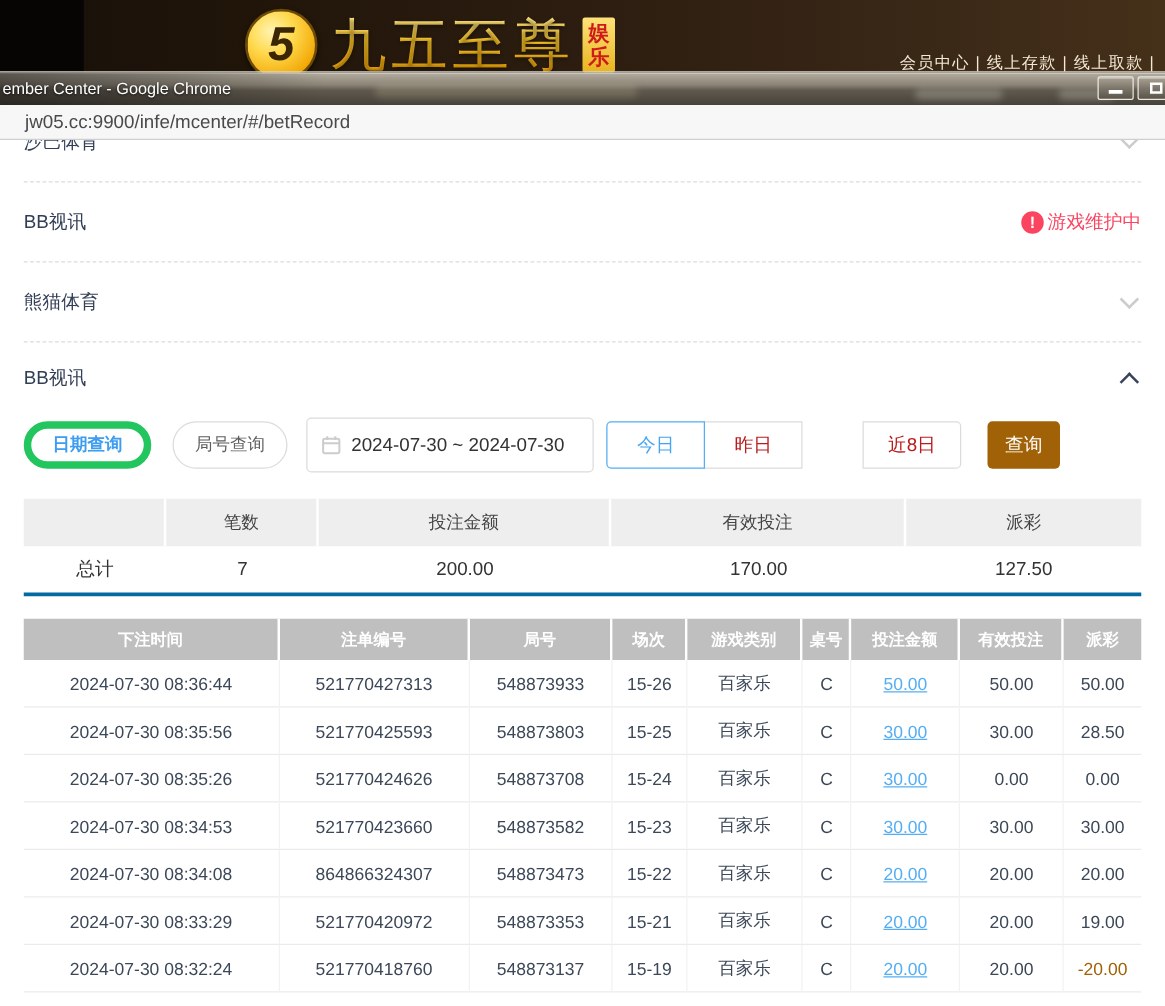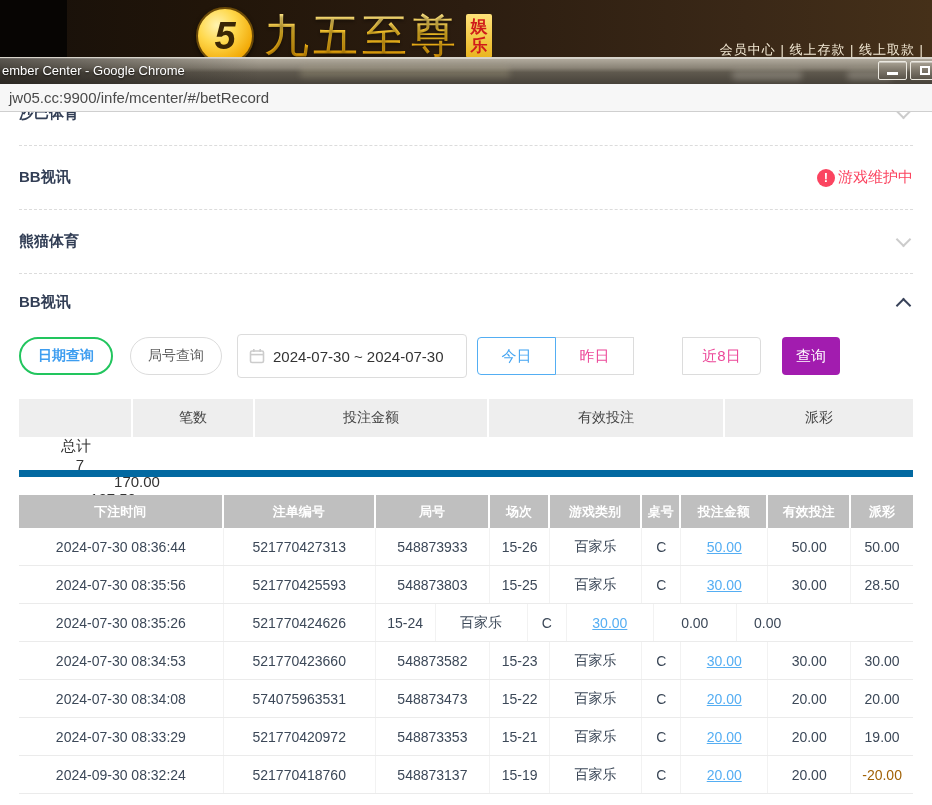--- a/index.html
+++ b/index.html
@@ -40,64 +40,64 @@
   .win-title { position:absolute; left:2px; top:5px; color:#fff; font-size:13px;
     text-shadow:0 1px 2px rgba(0,0,0,.7); z-index:2; }
   .win-buttons { position:absolute; right:-7px; top:3px; display:flex; gap:3px; z-index:2; }
   .win-btn { width:29px; height:19px; border:1px solid #ece9e1; border-radius:2px;
     background:linear-gradient(180deg,#a9a294 0%,#7d766a 50%,#5a544a 100%);
     display:flex; align-items:center; justify-content:center;
     box-shadow:inset 0 1px 0 rgba(255,255,255,.4); }
   .glyph-min { width:11px; height:3px; background:#fff; margin-top:6px; }
   .glyph-max { width:10px; height:9px; border:2px solid #fff; }
   .urlbar { height:28px; background:#f7f7f7; border-bottom:1px solid #cfcfcf;
-    display:flex; align-items:center; padding-left:9px; font-size:15px; color:#4a4a4a; }
+    display:flex; align-items:center; padding-left:20px; font-size:15px; color:#4a4a4a; }
 
   
   .content { height:693px; background:#fff; padding:0 19px; overflow:hidden; }
 
   .section-row { display:flex; justify-content:space-between; align-items:center;
     height:64px; border-bottom:1px dashed #dcdcdc; }
   .section-row.first { margin-top:-30px; }
   .section-row.last { border-bottom:none; height:56px; }
-  .section-title { font-size:15px; font-weight:bold; color:#323e55; }
+  .section-title { font-size:15px; font-weight:normal; color:#323e55; }
   .chev { width:11px; height:11px; border-right:2px solid #ccc; border-bottom:2px solid #ccc;
     transform:rotate(45deg); margin:-5px 4px 0 0; }
   .chev.up { border-color:#39435a; transform:rotate(-135deg); margin:6px 4px 0 0; }
   .maint-badge { display:flex; align-items:center; gap:3px; color:#fb4460; font-size:15px; }
   .maint-icon { width:18px; height:18px; border-radius:50%; background:#fb4460; color:#fff;
     font-size:13px; font-weight:bold; display:flex; align-items:center; justify-content:center; }
 
   
   .filter-row { margin-top:4px; display:flex; align-items:center; }
   .pill { height:38px; padding:0 17px; border-radius:20px; background:#fff;
     font-size:14px; display:flex; align-items:center; cursor:pointer; }
-  .pill.active { border:2px solid #22c55e; color:#3d9df0; font-weight:bold; }
+  .pill.active { border:6px solid #22c55e; color:#3d9df0; font-weight:bold; }
   .pill.idle { border:1px solid #dcdcdc; color:#5f5f5f; margin-left:17px; }
   .date-input { margin-left:15px; height:44px; width:230px; border:1px solid #dcdcdc;
     border-radius:4px; display:flex; align-items:center; padding:0 11px; gap:8px;
     font-size:15px; color:#333; }
   .btn-group { display:flex; margin-left:11px; }
   .group-btn { width:79px; height:38px; background:#fff; border:1px solid #dcdcdc;
-    font-size:15px; color:#ec4899; display:flex; align-items:center; justify-content:center;
+    font-size:15px; color:#b91c1c; display:flex; align-items:center; justify-content:center;
     margin-left:-1px; cursor:pointer; }
   .group-btn.sel { border:1px solid #53aef3; color:#45a5f2; z-index:2;
     border-radius:4px 0 0 4px; }
   .group-btn.end { border-radius:0 4px 4px 0;margin-left:48px; }
-  .search-btn { margin-left:21px; width:58px; height:38px; background:#a21caf; color:#fff;
+  .search-btn { margin-left:21px; width:58px; height:38px; background:#a16207; color:#fff;
     font-size:15px; border:none; border-radius:4px; display:flex; align-items:center;
     justify-content:center; cursor:pointer; }
 
   
   .sum-table { margin-top:21px; }
   .sum-head { display:flex; height:38px; }
   .sum-head .cell { background:#eee; color:#444; font-size:14px; display:flex;
     align-items:center; justify-content:center; border-right:2px solid #fff;font-family:Liberation Serif, serif; }
   .sum-head .cell:last-child { border-right:none; }
-  .sum-row { display:flex; height:40px; border-bottom:7px solid #0369a1;flex-direction:column; }
+  .sum-row { display:flex; height:40px; border-bottom:3px solid #0369a1; }
   .sum-row .cell { font-size:15px; color:#333; display:flex; align-items:center;
     justify-content:center; }
   .sc0{width:12.75%} .sc1{width:13.65%} .sc2{width:26.17%} .sc3{width:26.4%} .sc4{width:21.03%}
 
   
   .bet-table { margin-top:18px; }
   .bt-head { display:flex; height:33px; }
   .bt-head .cell { background:#bfbfbf; color:#fff; font-size:13px; font-weight:bold;
     display:flex; align-items:center; justify-content:center; border-right:2px solid #fff; }
   .bt-head .cell:last-child { border-right:none; }
@@ -191,20 +191,21 @@
         <div class="sum-head">
           <div class="cell sc0"></div>
           <div class="cell sc1">笔数</div>
           <div class="cell sc2">投注金额</div>
           <div class="cell sc3">有效投注</div>
           <div class="cell sc4">派彩</div>
         </div>
         <div class="sum-row">
           <div class="cell sc0">总计</div>
           <div class="cell sc1">7</div>
+          <div class="cell sc2">200.00</div>
           <div class="cell sc3">170.00</div>
           <div class="cell sc4">127.50</div>
         </div>
       </div>
 
       <div class="bet-table">
         <div class="bt-head">
             <div class="cell bc0">下注时间</div>
             <div class="cell bc1">注单编号</div>
             <div class="cell bc2">局号</div>
@@ -234,62 +235,63 @@
               <div class="td bc3">15-25</div>
               <div class="td bc4">百家乐</div>
               <div class="td bc5">C</div>
               <div class="td bc6 link">30.00</div>
               <div class="td bc7">30.00</div>
               <div class="td bc8">28.50</div>
             </div>
             <div class="trow">
               <div class="td bc0">2024-07-30 08:35:26</div>
               <div class="td bc1">521770424626</div>
+              <div class="td bc2">548873708</div>
               <div class="td bc3">15-24</div>
               <div class="td bc4">百家乐</div>
               <div class="td bc5">C</div>
               <div class="td bc6 link">30.00</div>
               <div class="td bc7">0.00</div>
               <div class="td bc8">0.00</div>
             </div>
             <div class="trow">
               <div class="td bc0">2024-07-30 08:34:53</div>
               <div class="td bc1">521770423660</div>
               <div class="td bc2">548873582</div>
               <div class="td bc3">15-23</div>
               <div class="td bc4">百家乐</div>
               <div class="td bc5">C</div>
               <div class="td bc6 link">30.00</div>
               <div class="td bc7">30.00</div>
               <div class="td bc8">30.00</div>
             </div>
             <div class="trow">
               <div class="td bc0">2024-07-30 08:34:08</div>
-              <div class="td bc1">574075963531</div>
+              <div class="td bc1">864866324307</div>
               <div class="td bc2">548873473</div>
               <div class="td bc3">15-22</div>
               <div class="td bc4">百家乐</div>
               <div class="td bc5">C</div>
               <div class="td bc6 link">20.00</div>
               <div class="td bc7">20.00</div>
               <div class="td bc8">20.00</div>
             </div>
             <div class="trow">
               <div class="td bc0">2024-07-30 08:33:29</div>
               <div class="td bc1">521770420972</div>
               <div class="td bc2">548873353</div>
               <div class="td bc3">15-21</div>
               <div class="td bc4">百家乐</div>
               <div class="td bc5">C</div>
               <div class="td bc6 link">20.00</div>
               <div class="td bc7">20.00</div>
               <div class="td bc8">19.00</div>
             </div>
             <div class="trow">
-              <div class="td bc0">2024-09-30 08:32:24</div>
+              <div class="td bc0">2024-07-30 08:32:24</div>
               <div class="td bc1">521770418760</div>
               <div class="td bc2">548873137</div>
               <div class="td bc3">15-19</div>
               <div class="td bc4">百家乐</div>
               <div class="td bc5">C</div>
               <div class="td bc6 link">20.00</div>
               <div class="td bc7">20.00</div>
               <div class="td bc8 neg">-20.00</div>
             </div>
           </div>

